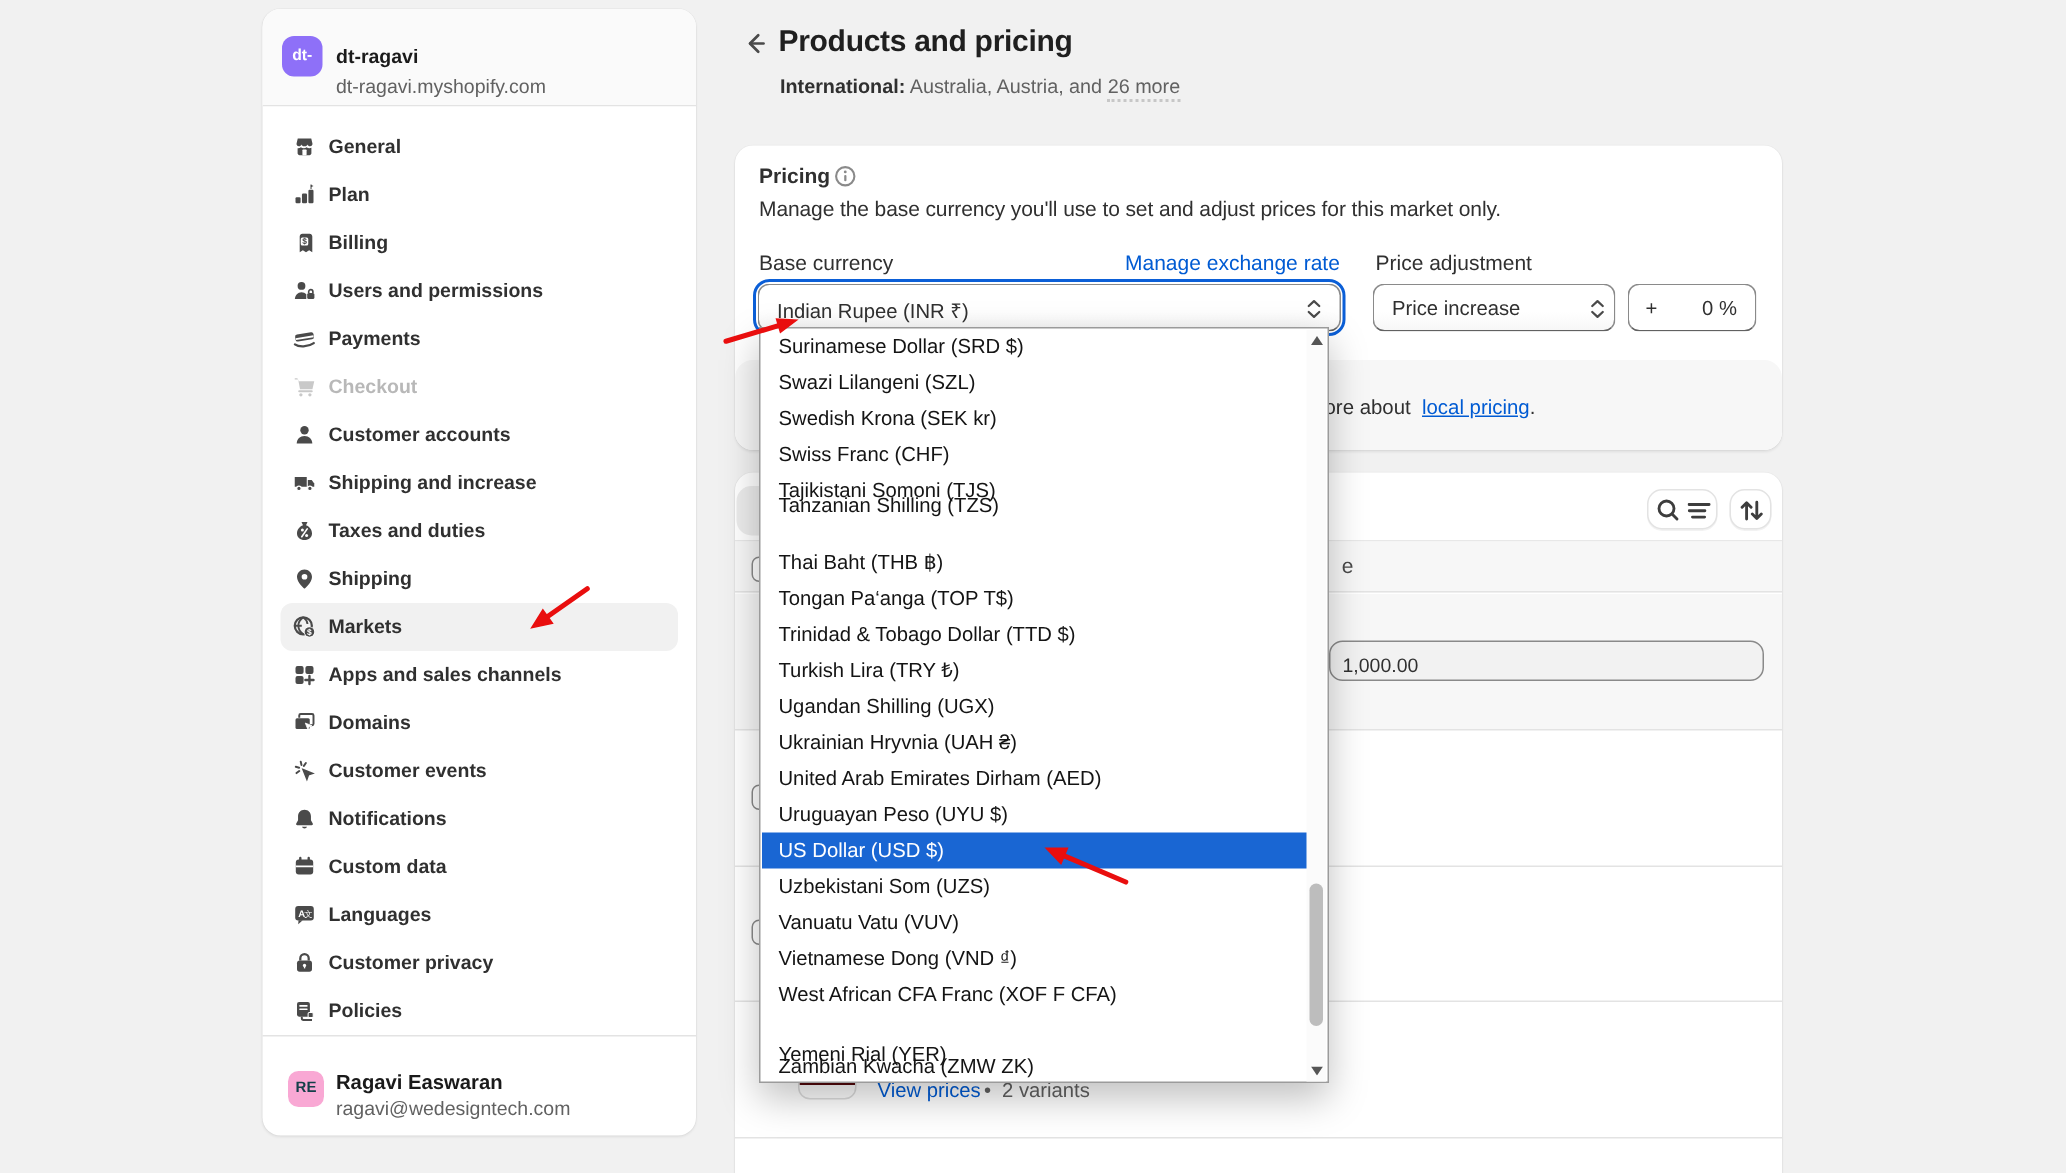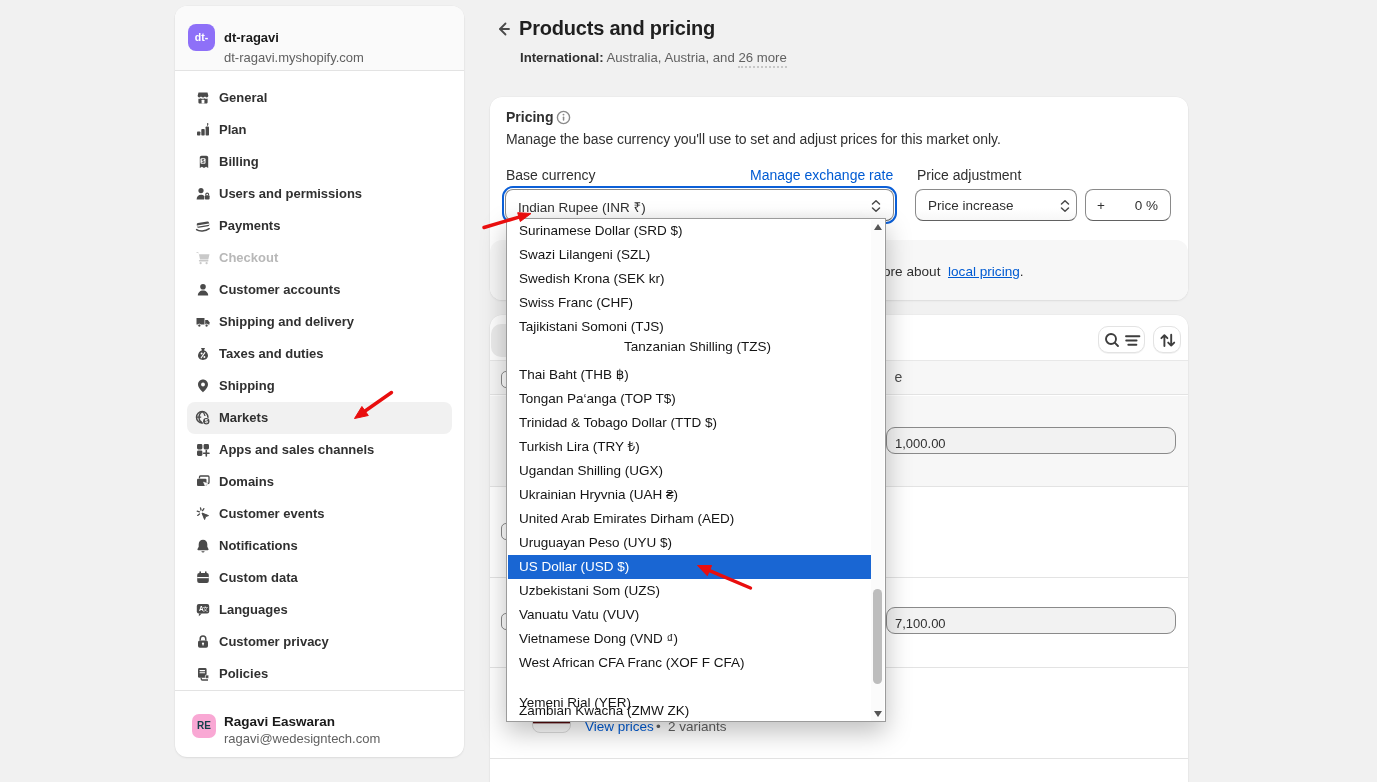--- a/index.html
+++ b/index.html
@@ -137,21 +137,21 @@
         </svg>
     <span class="lbl">Customer accounts</span>
       </div>
       <div class="navitem" style="top:300px;">
     <svg class="icon" width="16" height="16" viewBox="0 0 16 16">
           <path d="M1.5 4h8v6.5h-8Z" fill="#4a4a4a"></path>
           <path d="M10.2 6h2.6l1.7 2.3v2.2h-4.3Z" fill="#4a4a4a"></path>
           <circle cx="4.3" cy="11.6" r="1.5" fill="#4a4a4a" stroke="#fff" stroke-width="0.8"></circle>
           <circle cx="11.6" cy="11.6" r="1.5" fill="#4a4a4a" stroke="#fff" stroke-width="0.8"></circle>
         </svg>
-    <span class="lbl">Shipping and delivery</span>
+    <span class="lbl">Shipping and increase</span>
       </div>
       <div class="navitem" style="top:332px;">
     <svg class="icon" width="16" height="16" viewBox="0 0 16 16">
           <path d="M6 2h4l-1 2.2c2.4.9 4 2.9 4 5.4 0 2.6-2.2 4.4-5 4.4s-5-1.8-5-4.4c0-2.5 1.6-4.5 4-5.4Z" fill="#4a4a4a"></path>
           <path d="M6.2 11.8 9.8 6.6" stroke="#fff" stroke-width="1.1" stroke-linecap="round"></path>
           <circle cx="6.6" cy="7.4" r="1" fill="#fff"></circle>
           <circle cx="9.4" cy="11" r="1" fill="#fff"></circle>
         </svg>
     <span class="lbl">Taxes and duties</span>
       </div>
@@ -314,37 +314,34 @@
   <div class="cbx" style="top:208px;"></div>
   <div class="cbx" style="top:298px;"></div>
   <div style="position:absolute;left:0;top:81px;width:698px;height:90px;background:#f7f7f7;"></div>
   <div class="rowsep" style="top:171px;"></div>
   <div class="rowsep" style="top:262px;"></div>
   <div class="rowsep" style="top:352px;"></div>
   <div class="rowsep" style="top:443px;"></div>
   <div class="pill" style="top:112px;">
       <span>1,000.00</span>
     </div>
-  <div class="pill" style="top:292px;">
-      <span>7,100.00</span>
-    </div>
   <div style="position:absolute;left:42px;top:378px;width:39px;height:40px;border:1px solid #dcdcdc;border-radius:8px;background:linear-gradient(#53090c 0%,#53090c 77%,#fdfdfd 78%,#fdfdfd 100%);"></div>
   <div style="position:absolute;left:95px;top:404px;font-size:13.5px;" class="lnk">View prices</div>
   <div style="position:absolute;left:166px;top:404px;font-size:13.5px;color:#616161;">•</div>
   <div style="position:absolute;left:178px;top:404px;font-size:13.5px;color:#616161;">2 variants</div>
 </div>
 
 <div id="dropdown">
   <div id="opts">
       <div class="opt" style="top:0px;">Surinamese Dollar (SRD $)</div>
       <div class="opt" style="top:24px;">Swazi Lilangeni (SZL)</div>
       <div class="opt" style="top:48px;">Swedish Krona (SEK kr)</div>
       <div class="opt" style="top:72px;">Swiss Franc (CHF)</div>
       <div class="opt" style="top:96px;">Tajikistani Somoni (TJS)</div>
-      <div class="opt" style="top:116px;text-align:center;">Tanzanian Shilling (TZS)</div>
+      <div class="opt" style="top:106px;">Tanzanian Shilling (TZS)</div>
       <div class="opt" style="top:144px;">Thai Baht (THB ฿)</div>
       <div class="opt" style="top:168px;">Tongan Pa‘anga (TOP T$)</div>
       <div class="opt" style="top:192px;">Trinidad &amp; Tobago Dollar (TTD $)</div>
       <div class="opt" style="top:216px;">Turkish Lira (TRY ₺)</div>
       <div class="opt" style="top:240px;">Ugandan Shilling (UGX)</div>
       <div class="opt" style="top:264px;">Ukrainian Hryvnia (UAH ₴)</div>
       <div class="opt" style="top:288px;">United Arab Emirates Dirham (AED)</div>
       <div class="opt" style="top:312px;">Uruguayan Peso (UYU $)</div>
       <div class="opt hl" style="top:336px;">US Dollar (USD $)</div>
       <div class="opt" style="top:360px;">Uzbekistani Som (UZS)</div>

